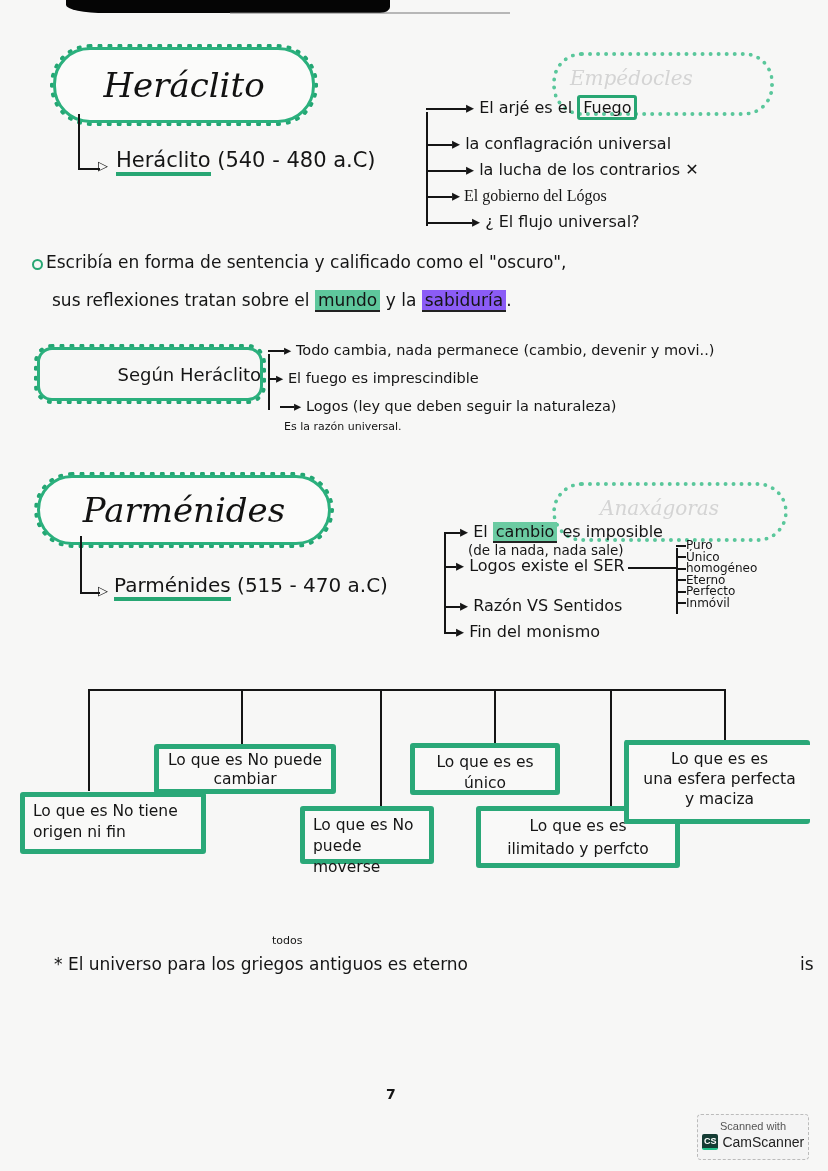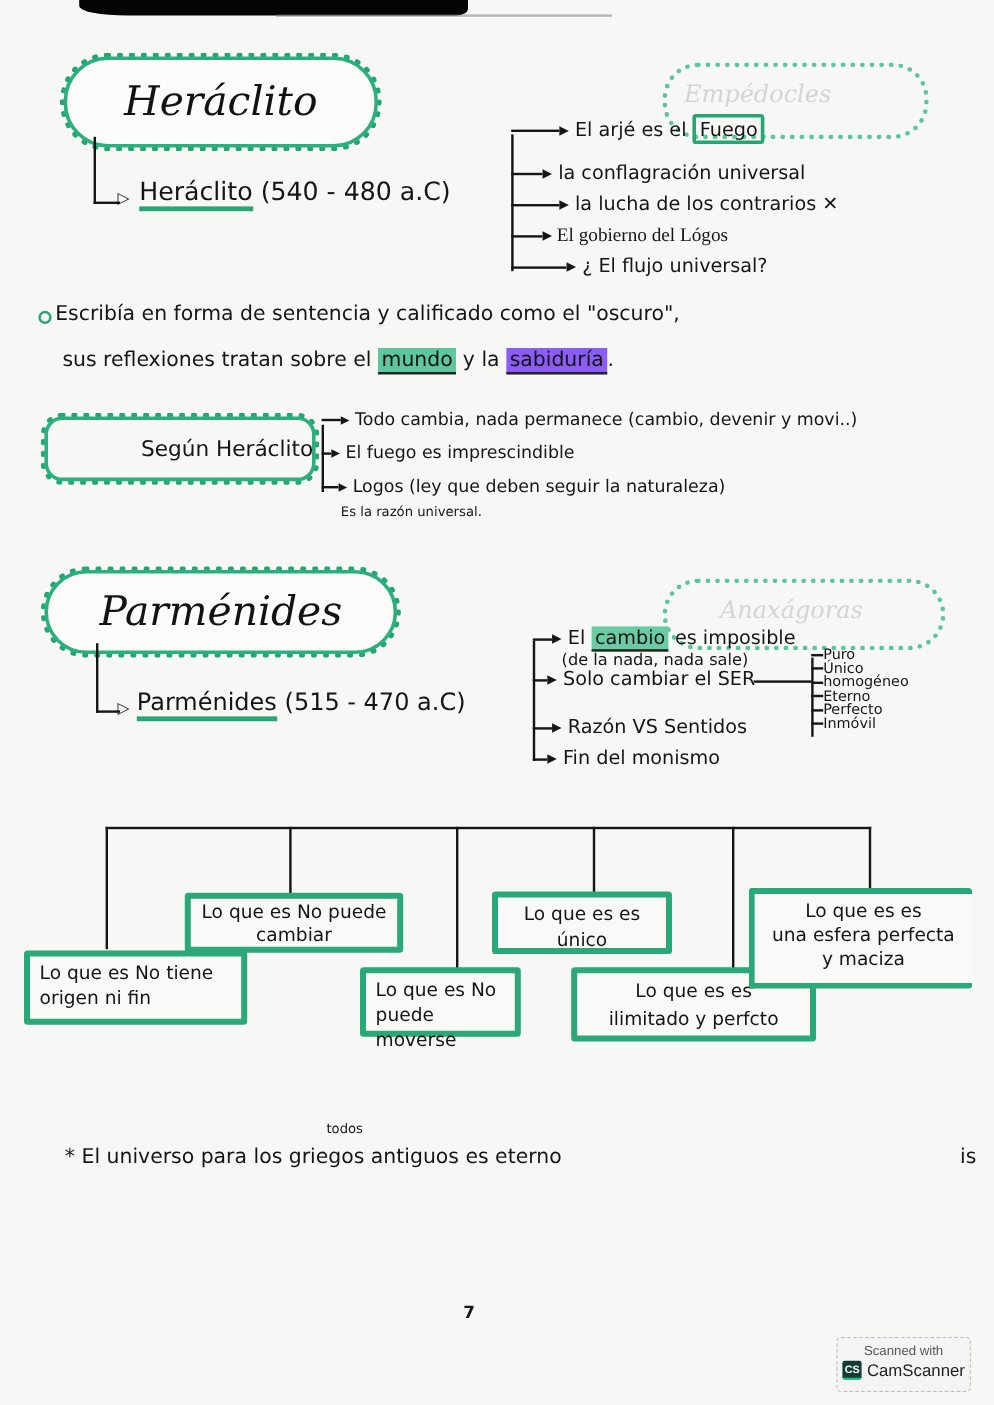--- a/index.html
+++ b/index.html
@@ -105,21 +105,21 @@
 </div>
 <div class="abs line" style="left:268px; top:354px; width:2px; height:56px;"></div>
 <div class="abs txt-sm" style="left:268px; top:342px; font-size:14.5px;">
   <span class="line" style="display:inline-block; width:16px; height:2px; vertical-align:middle;"></span><span>▸</span>
   <span>Todo cambia, nada permanece (cambio, devenir y movi..)</span>
 </div>
 <div class="abs txt-sm" style="left:268px; top:370px; font-size:14.5px;">
   <span class="line" style="display:inline-block; width:8px; height:2px; vertical-align:middle;"></span><span>▸</span>
   <span>El fuego es imprescindible</span>
 </div>
-<div class="abs txt-sm" style="left:268px; top:398px; font-size:14.5px;">
+<div class="abs txt-sm" style="left:268px; top:398px; font-size:14.5px;padding-left:12px;">
   <span class="line" style="display:inline-block; width:14px; height:2px; vertical-align:middle;"></span><span>▸</span>
   <span>Logos (ley que deben seguir la naturaleza)</span>
 </div>
 <div class="abs txt-sm" style="left:284px; top:420px; font-size:11px;">Es la razón universal.</div>
 
 <div class="abs title-cloud" style="left:34px; top:472px; width:290px; height:66px;">
   <span>Parménides</span>
 </div>
 
 <div class="abs ghost-cloud" style="left:552px; top:482px; width:228px; height:52px;"></div>
@@ -136,21 +136,21 @@
 <div class="abs line" style="left:444px; top:534px; width:2px; height:100px;"></div>
 <div class="abs txt" style="left:444px; top:522px; font-size:16px;">
   <span class="line" style="display:inline-block; width:16px; height:2px; vertical-align:middle;"></span><span>▸</span>
   <span>El</span>
   <span class="hl-box" style="background:#6bcba2; border-bottom:2px solid #222;">cambio</span>
   <span>es imposible</span>
 </div>
 <div class="abs txt-sm" style="left:468px; top:542px; font-size:13.5px;">(de la nada, nada sale)</div>
 <div class="abs txt" style="left:444px; top:556px; font-size:16px;">
   <span class="line" style="display:inline-block; width:12px; height:2px; vertical-align:middle;"></span><span>▸</span>
-  <span>Solo cambiar el SER</span>
+  <span>Logos existe el SER</span>
 </div>
 
 <div class="abs line" style="left:628px; top:567px; width:48px; height:2px;"></div>
 <div class="abs line" style="left:676px; top:548px; width:2px; height:66px;"></div>
 <div class="abs" style="left:676px; top:540px; font-size:12px; line-height:11.5px;">
   <div><span class="line" style="display:inline-block; width:10px; height:2px; vertical-align:middle;"></span><span>Puro</span></div>
   <div><span class="line" style="display:inline-block; width:10px; height:2px; vertical-align:middle;"></span><span>Único</span></div>
   <div><span class="line" style="display:inline-block; width:10px; height:2px; vertical-align:middle;"></span><span>homogéneo</span></div>
   <div><span class="line" style="display:inline-block; width:10px; height:2px; vertical-align:middle;"></span><span>Eterno</span></div>
   <div><span class="line" style="display:inline-block; width:10px; height:2px; vertical-align:middle;"></span><span>Perfecto</span></div>

